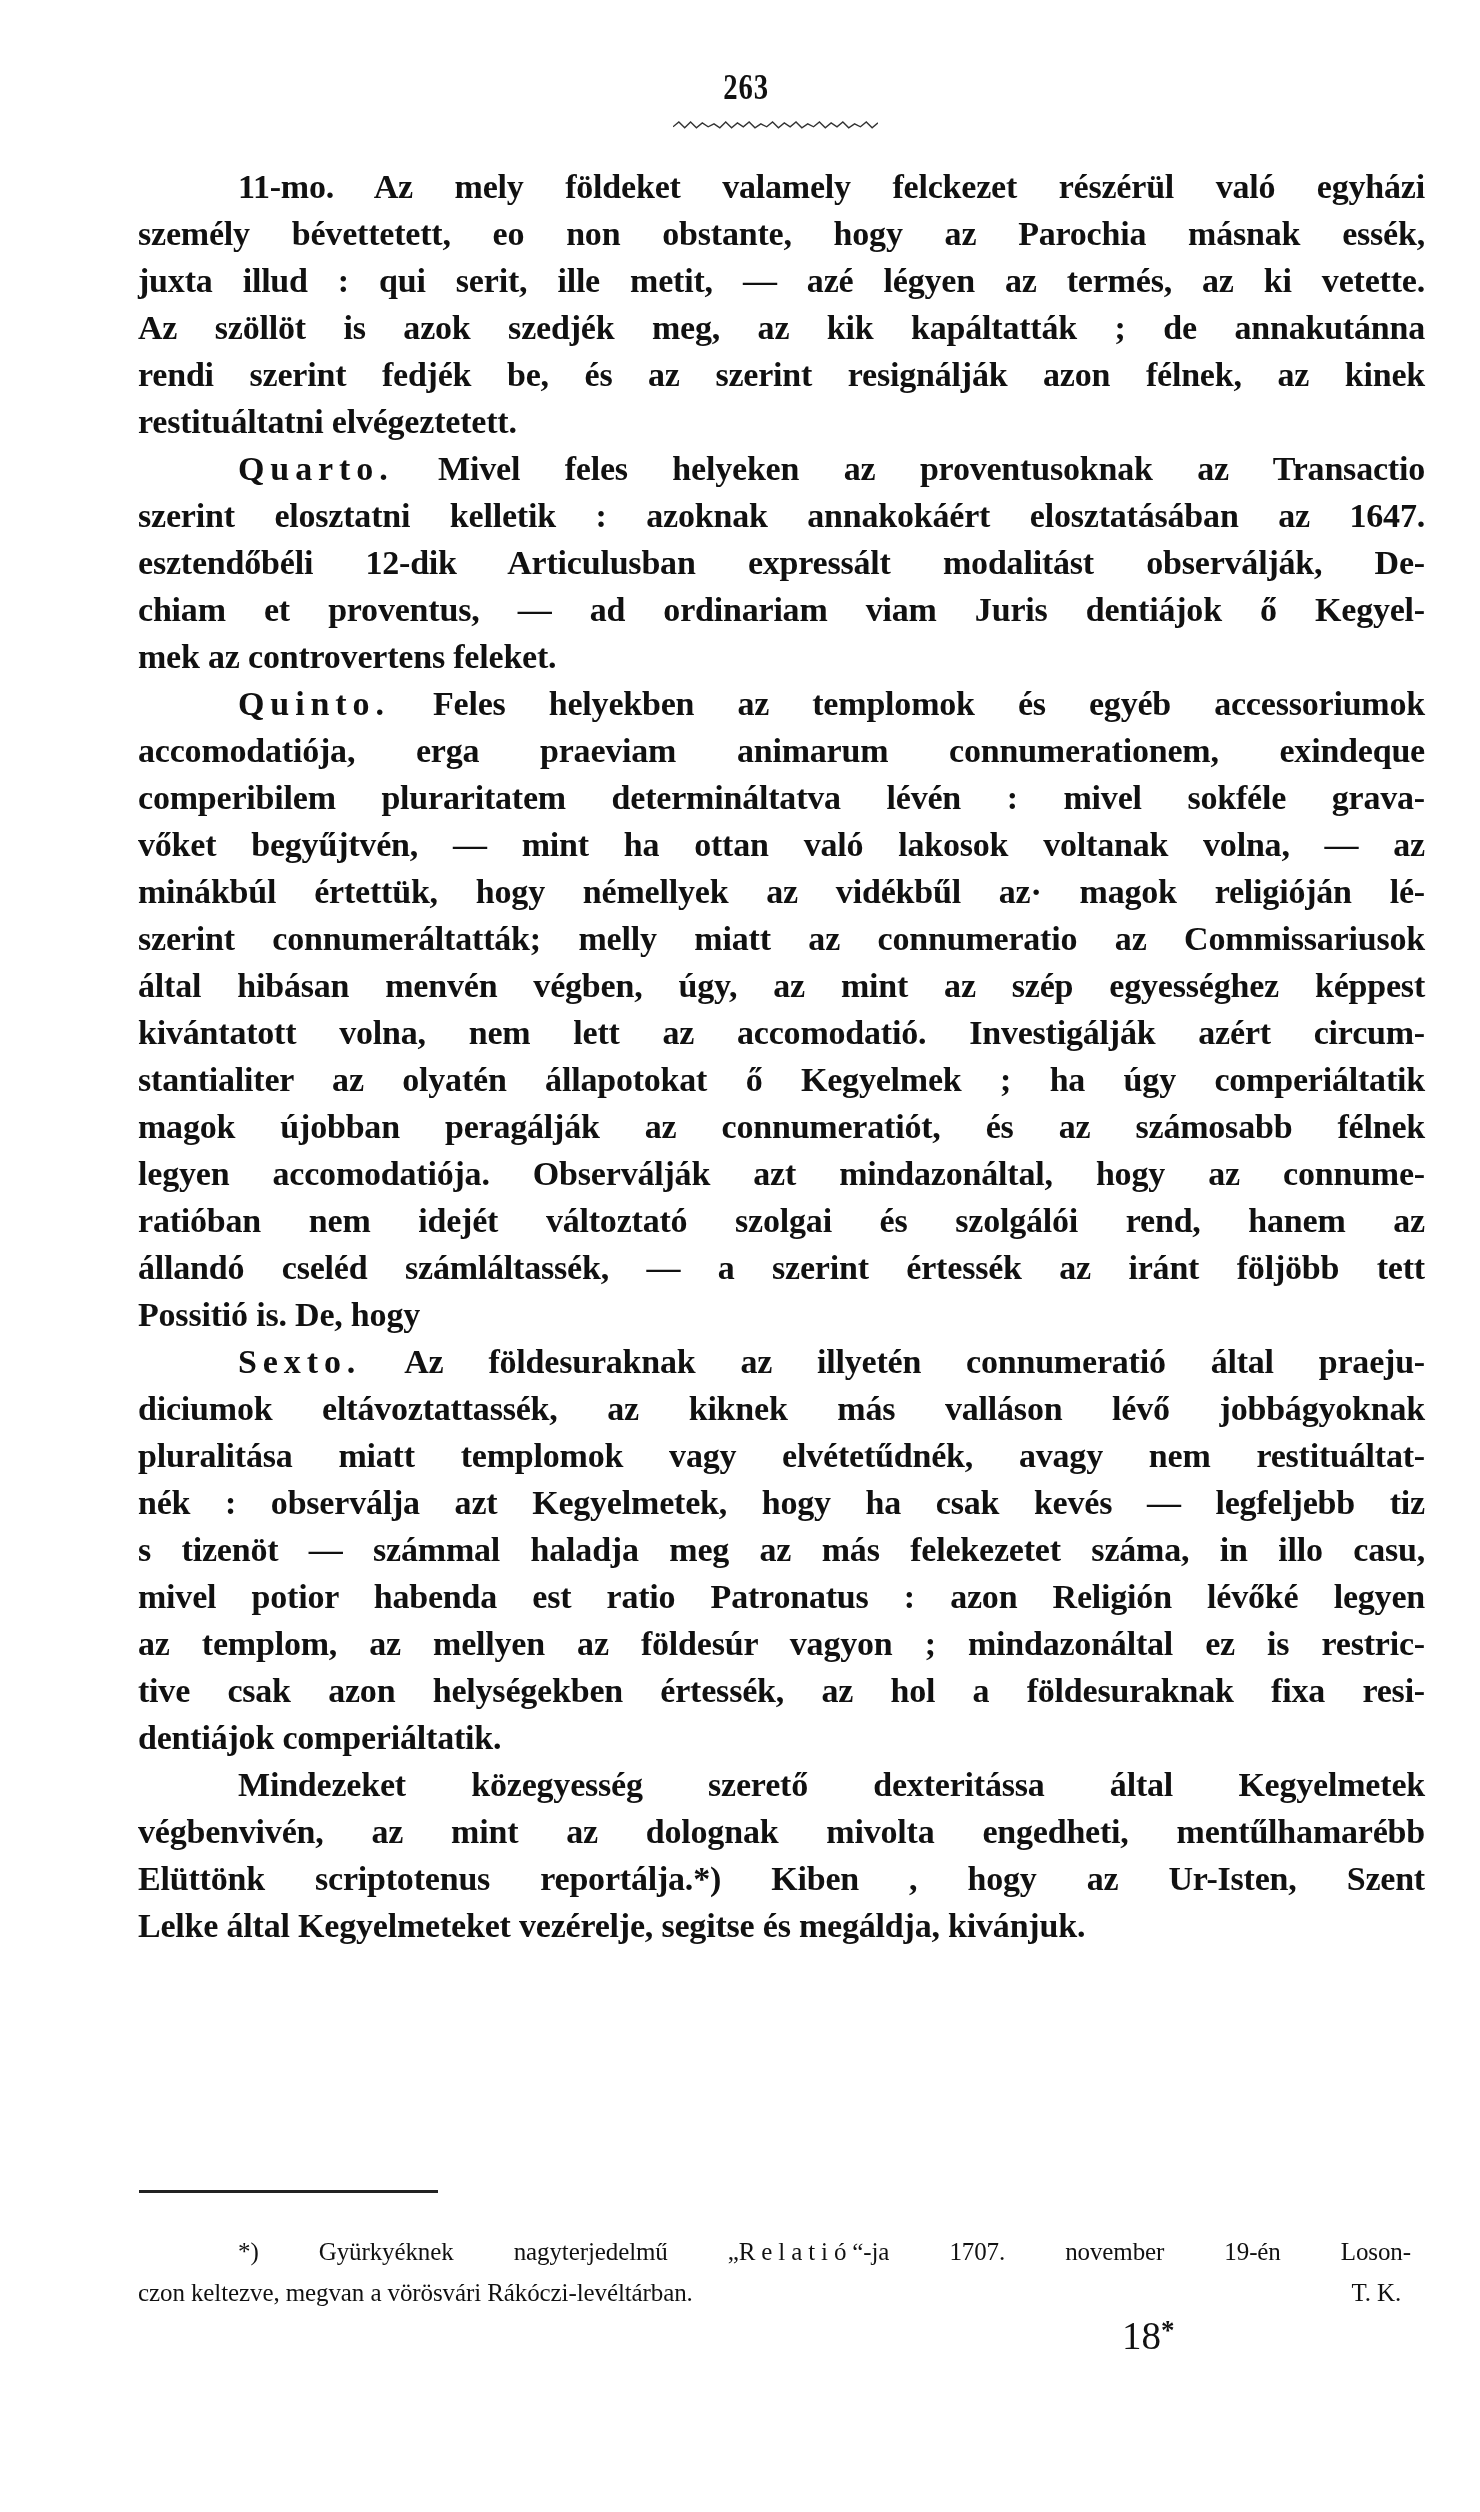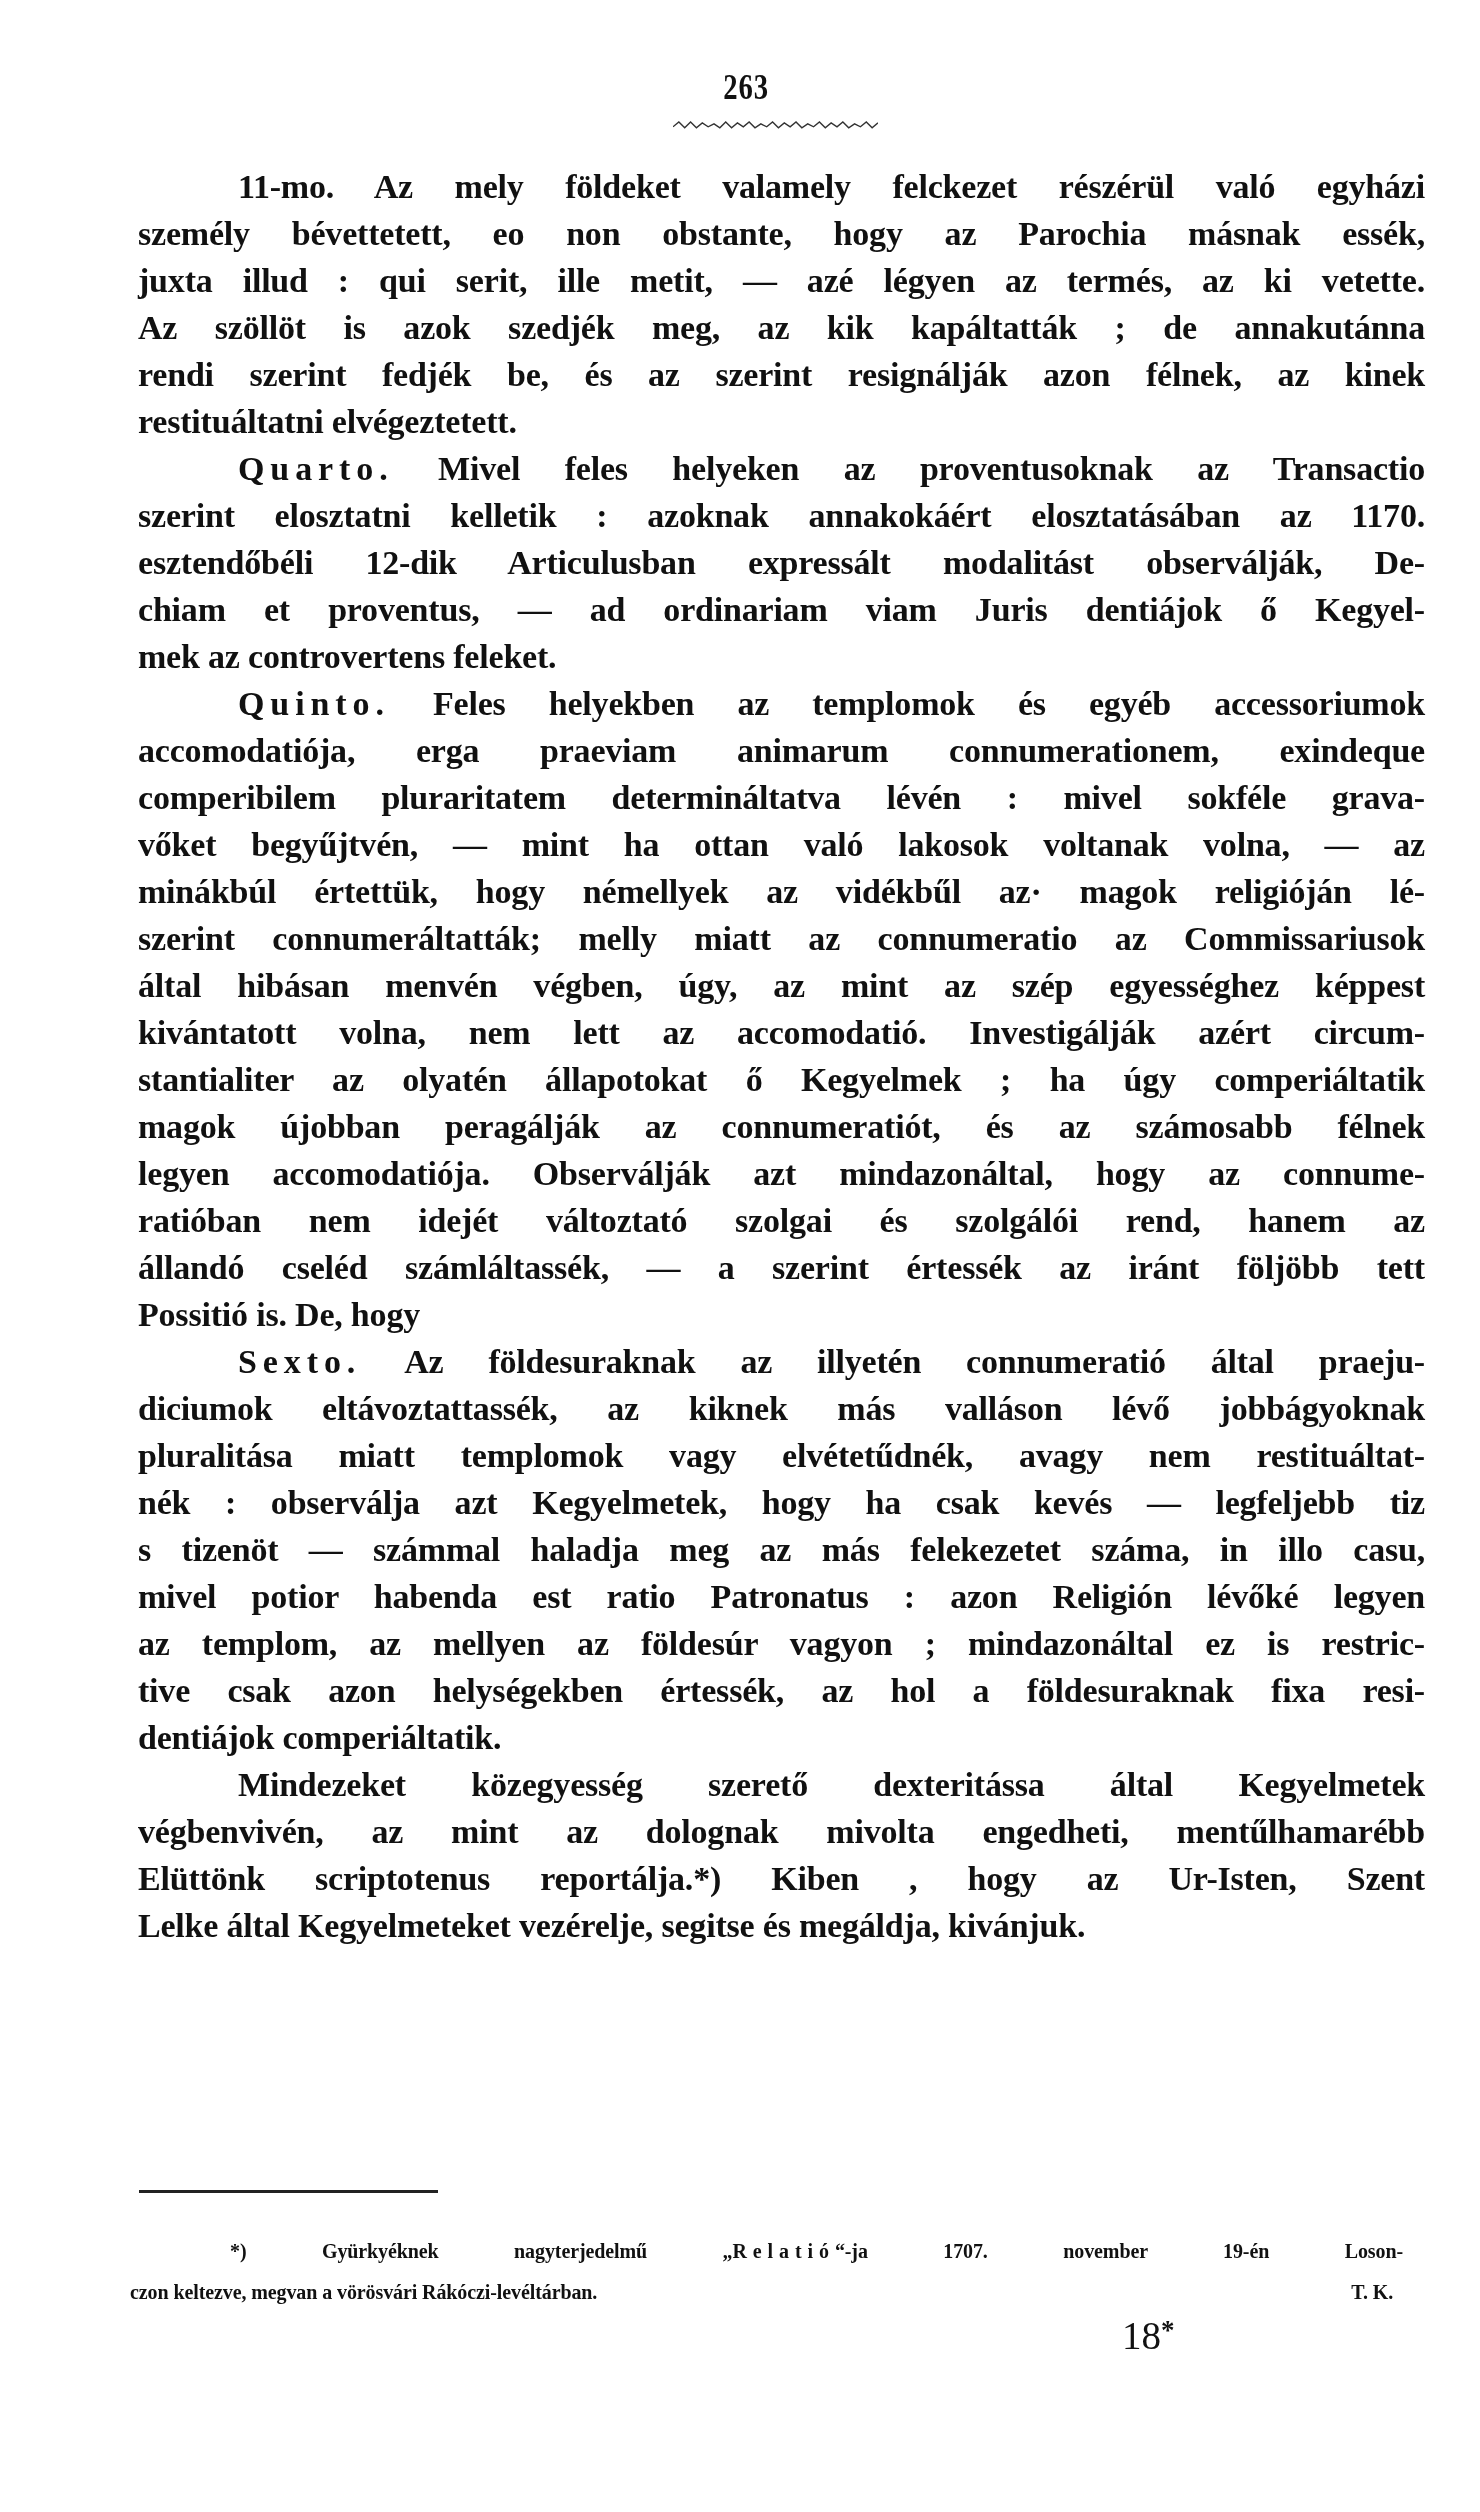--- a/index.html
+++ b/index.html
@@ -68,25 +68,25 @@
     position: absolute;
     top: 2190px;
     left: 139px;
     width: 299px;
     height: 2.9px;
     background: #222;
   }
   .footnote {
     position: absolute;
     top: 2231px;
-    left: 130px;
+    left: 138px;
     width: 1273px;
-    font-size: 20px;
+    font-size: 25px;
     line-height: 41px;
-    font-weight: bold;
+    font-weight: normal;
   }
   .footnote .line { letter-spacing: -0.1px; }
   .fn-sig {
     float: right;
     padding-right: 9.8px;
   }
   .signature-mark {
     position: absolute;
     top: 2313px;
     left: 1122px;
@@ -114,21 +114,21 @@
     <span class="line indent">11-mo. Az mely földeket valamely felckezet részérül való egyházi</span>
     <span class="line">személy bévettetett, eo non obstante, hogy az Parochia másnak essék,</span>
     <span class="line">juxta illud : qui serit, ille metit, — azé légyen az termés, az ki vetette.</span>
     <span class="line">Az szöllöt is azok szedjék meg, az kik kapáltatták ; de annakutánna</span>
     <span class="line">rendi szerint fedjék be, és az szerint resignálják azon félnek, az kinek</span>
     <span class="line last">restituáltatni elvégeztetett.</span>
   </p>
 
   <p>
     <span class="line indent"><span class="spaced">Quarto.</span> <span>Mivel feles helyeken az proventusoknak az Transactio</span></span>
-    <span class="line">szerint elosztatni kelletik : azoknak annakokáért elosztatásában az 1170.</span>
+    <span class="line">szerint elosztatni kelletik : azoknak annakokáért elosztatásában az 1647.</span>
     <span class="line">esztendőbéli 12-dik Articulusban expressált modalitást observálják, De-</span>
     <span class="line">chiam et proventus, — ad ordinariam viam Juris dentiájok ő Kegyel-</span>
     <span class="line last">mek az controvertens feleket.</span>
   </p>
 
   <p>
     <span class="line indent"><span class="spaced">Quinto.</span> <span>Feles helyekben az templomok és egyéb accessoriumok</span></span>
     <span class="line">accomodatiója, erga praeviam animarum connumerationem, exindeque</span>
     <span class="line">comperibilem pluraritatem determináltatva lévén : mivel sokféle grava-</span>
     <span class="line">vőket begyűjtvén, — mint ha ottan való lakosok voltanak volna, — az</span>

